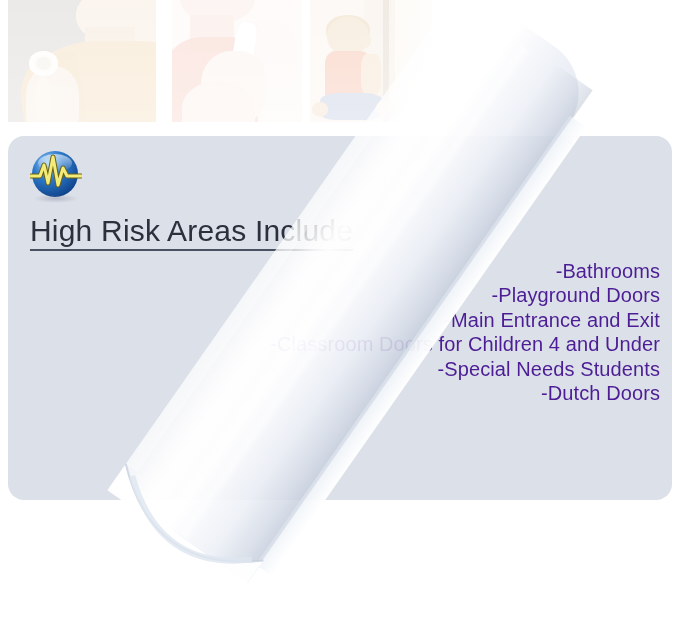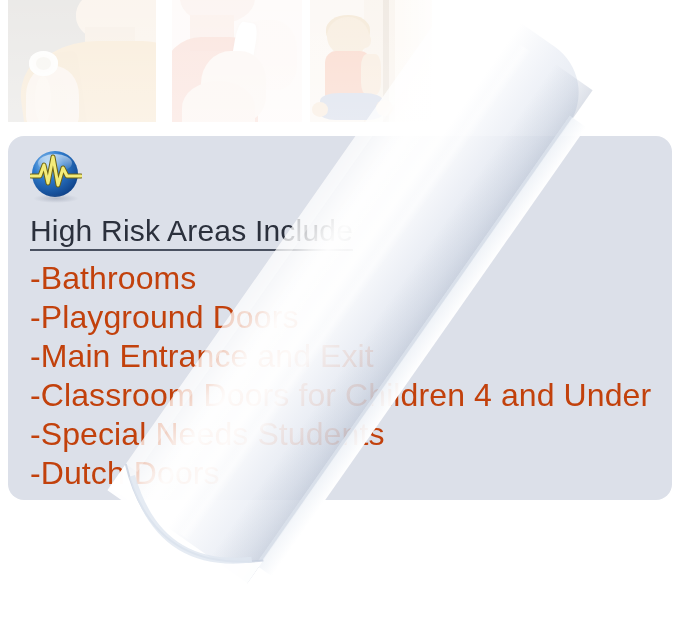--- a/index.html
+++ b/index.html
@@ -159,26 +159,27 @@
     color: #2b303c;
     letter-spacing: .2px;
     margin: 0 0 2px 0;
     display: inline-block;
     border-bottom: 2px solid #4a5160;
     padding-bottom: 1px;
     font-weight: 400;
   }
   .list { margin: 6px 0 0 0; padding: 0; list-style: none; }
   .list li {
-    font-size: 32px;
+    font-size: 20px;
     line-height: 1.22;
-    color: #c2410c;
+    color: #4c1d95;
     letter-spacing: .1px;
     white-space: nowrap;
     font-weight: 400;
+    text-align: right;
   }
 
   
   .guard {
     position: absolute;
     left: 0; top: 0;
     width: 679px; height: 631px;
     pointer-events: none;
   }
   .guard svg { display: block; }

